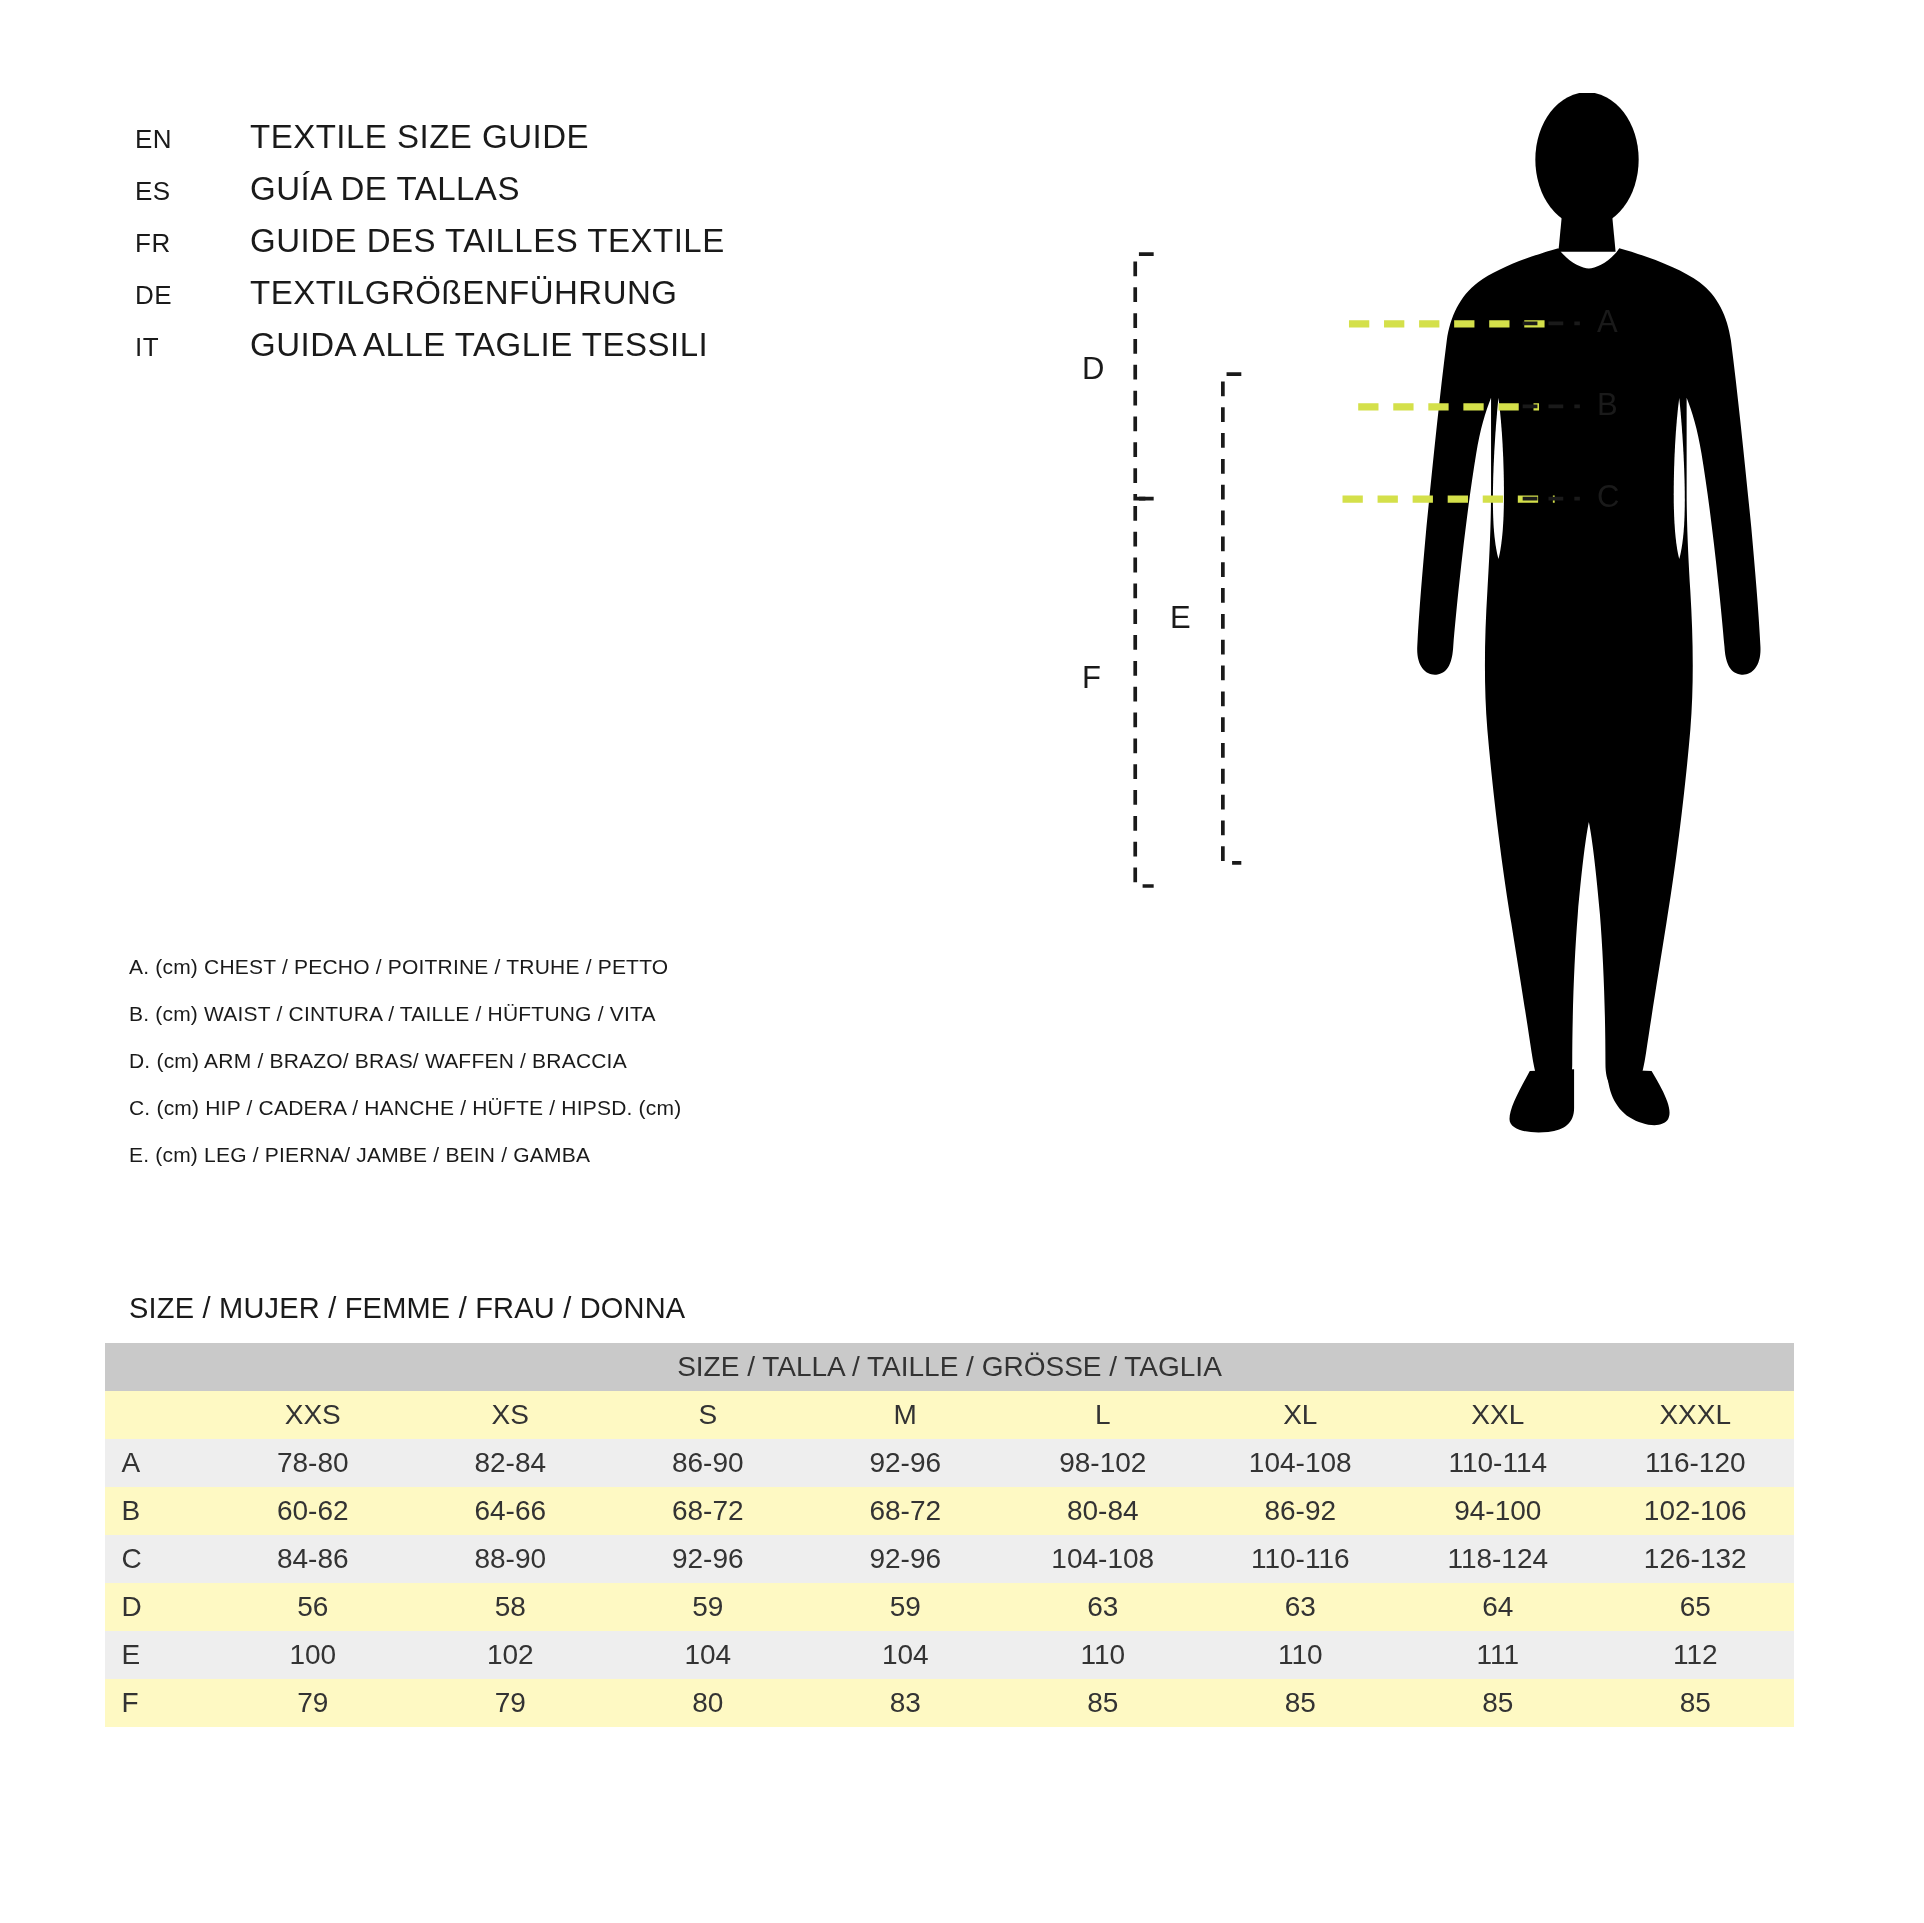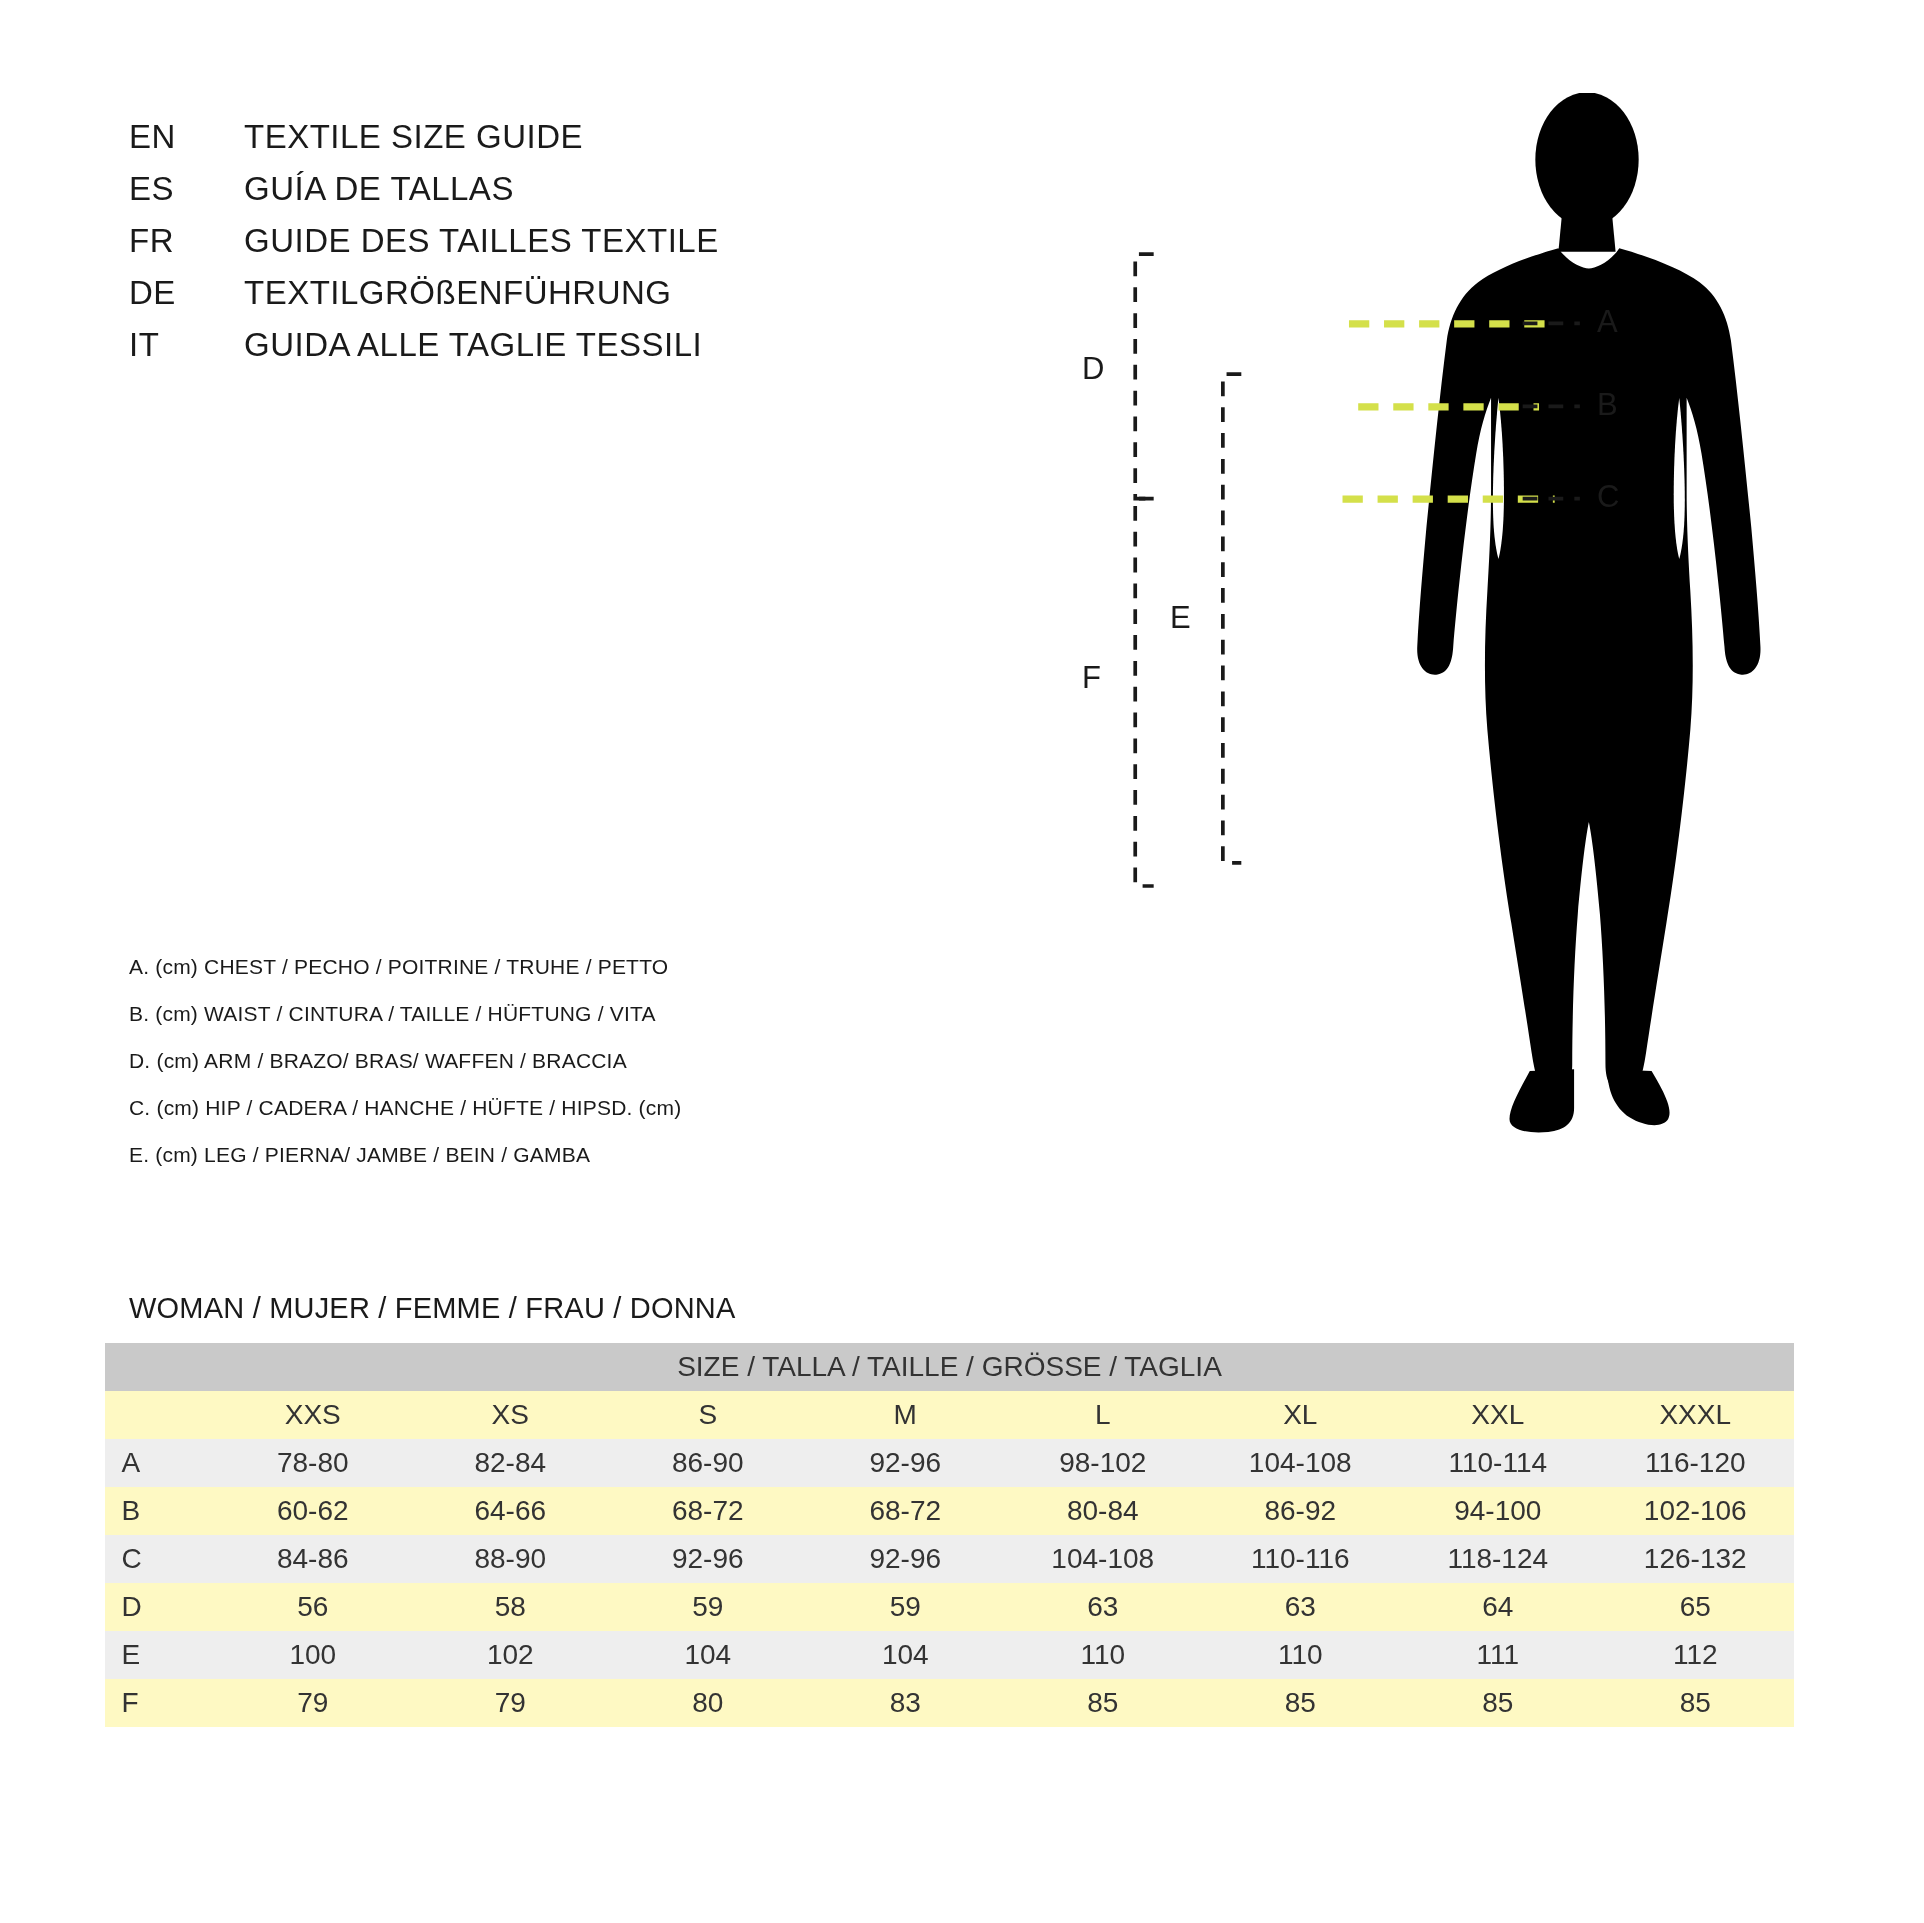--- a/index.html
+++ b/index.html
@@ -22,22 +22,23 @@
     left: 129px;
     top: 118px;
   }
   .lang-row {
     display: flex;
     align-items: baseline;
     height: 52px;
   }
   .lang-code {
     width: 115px;
-    font-size: 33px;
+    font-size: 26px;
     letter-spacing: 0.5px;
+    margin-left: 6px;
   }
   .lang-text {
     font-size: 33px;
     letter-spacing: 0.5px;
   }
 
   
   .legend {
     position: absolute;
     left: 129px;
@@ -146,21 +147,21 @@
 </div>
 
 <div class="legend">
   <div class="legend-row">A. (cm) CHEST / PECHO / POITRINE / TRUHE / PETTO</div>
   <div class="legend-row">B. (cm) WAIST / CINTURA / TAILLE / HÜFTUNG / VITA</div>
   <div class="legend-row">D. (cm) ARM / BRAZO/ BRAS/ WAFFEN / BRACCIA</div>
   <div class="legend-row">C. (cm) HIP / CADERA / HANCHE / HÜFTE / HIPSD. (cm)</div>
   <div class="legend-row">E. (cm) LEG / PIERNA/ JAMBE / BEIN / GAMBA</div>
 </div>
 
-<div class="group-label">WOMAN / MUJER / FEMME / FRAU / DONNA</div>
+<div class="group-label">SIZE / MUJER / FEMME / FRAU / DONNA</div>
 
 <div class="figure-area">
 
   <svg class="silhouette" width="572" height="1089" viewBox="0 0 620 1180">
 
     <ellipse cx="310" cy="72" rx="56" ry="73" fill="#000000"></ellipse>
 
     <path d="M283,130 L337,130 L341,172 L279,172 Z" fill="#000000"></path>
 
     <path fill="#000000" d="

